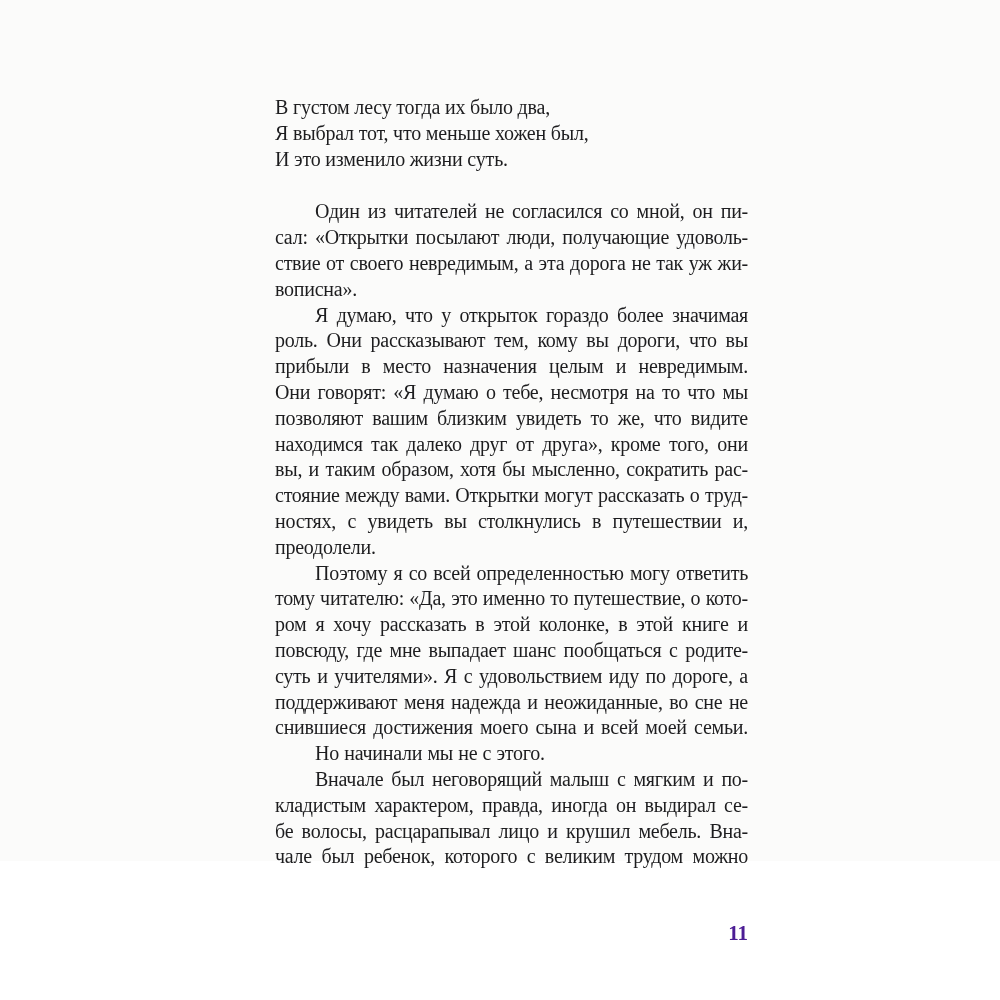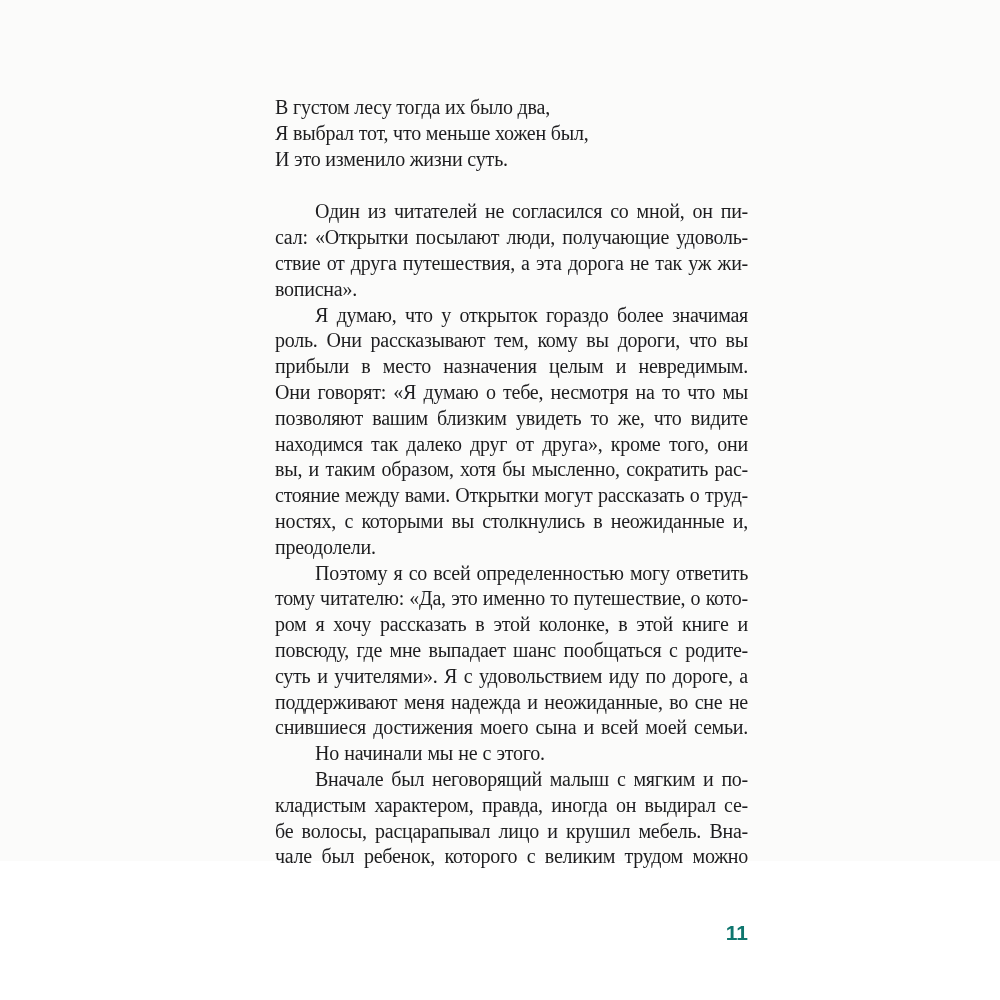--- a/index.html
+++ b/index.html
@@ -54,53 +54,53 @@
   }
   .line.indent {
     padding-left: 40px;
   }
   .page-number {
     position: absolute;
     left: 235px;
     top: 921px;
     width: 513px;
     text-align: right;
-    font-family: Liberation Sans, sans-serif;
+    font-family: Liberation Serif, serif;
     font-weight: bold;
     font-size: 21px;
-    color: #0f766e;
+    color: #4c1d95;
   }
 </style>
 </head>
 <body>
 
 <div class="page">
   <div class="text-block">
     <div class="poem">
         <div class="poem-line">В густом лесу тогда их было два,</div>
         <div class="poem-line">Я выбрал тот, что меньше хожен был,</div>
         <div class="poem-line">И это изменило жизни суть.</div>
       </div>
     <div id="paras">
         <div class="para">
           <div class="line just indent">Один из читателей не согласился со мной, он пи-</div>
           <div class="line just">сал: «Открытки посылают люди, получающие удоволь-</div>
-          <div class="line just">ствие от друга путешествия, а эта дорога не так уж жи-</div>
+          <div class="line just">ствие от своего невредимым, а эта дорога не так уж жи-</div>
           <div class="line last">вописна».</div>
         </div>
         <div class="para">
           <div class="line just indent">Я думаю, что у открыток гораздо более значимая</div>
           <div class="line just">роль. Они рассказывают тем, кому вы дороги, что вы</div>
           <div class="line just">прибыли в место назначения целым и невредимым.</div>
           <div class="line just">Они говорят: «Я думаю о тебе, несмотря на то что мы</div>
           <div class="line just">позволяют вашим близким увидеть то же, что видите</div>
           <div class="line just">находимся так далеко друг от друга», кроме того, они</div>
           <div class="line just">вы, и таким образом, хотя бы мысленно, сократить рас-</div>
           <div class="line just">стояние между вами. Открытки могут рассказать о труд-</div>
-          <div class="line just">ностях, с которыми вы столкнулись в неожиданные и,</div>
+          <div class="line just">ностях, с увидеть вы столкнулись в путешествии и,</div>
           <div class="line last">преодолели.</div>
         </div>
         <div class="para">
           <div class="line just indent">Поэтому я со всей определенностью могу ответить</div>
           <div class="line just">тому читателю: «Да, это именно то путешествие, о кото-</div>
           <div class="line just">ром я хочу рассказать в этой колонке, в этой книге и</div>
           <div class="line just">повсюду, где мне выпадает шанс пообщаться с родите-</div>
           <div class="line just">суть и учителями». Я с удовольствием иду по дороге, а</div>
           <div class="line just">поддерживают меня надежда и неожиданные, во сне не</div>
           <div class="line just">снившиеся достижения моего сына и всей моей семьи.</div>

